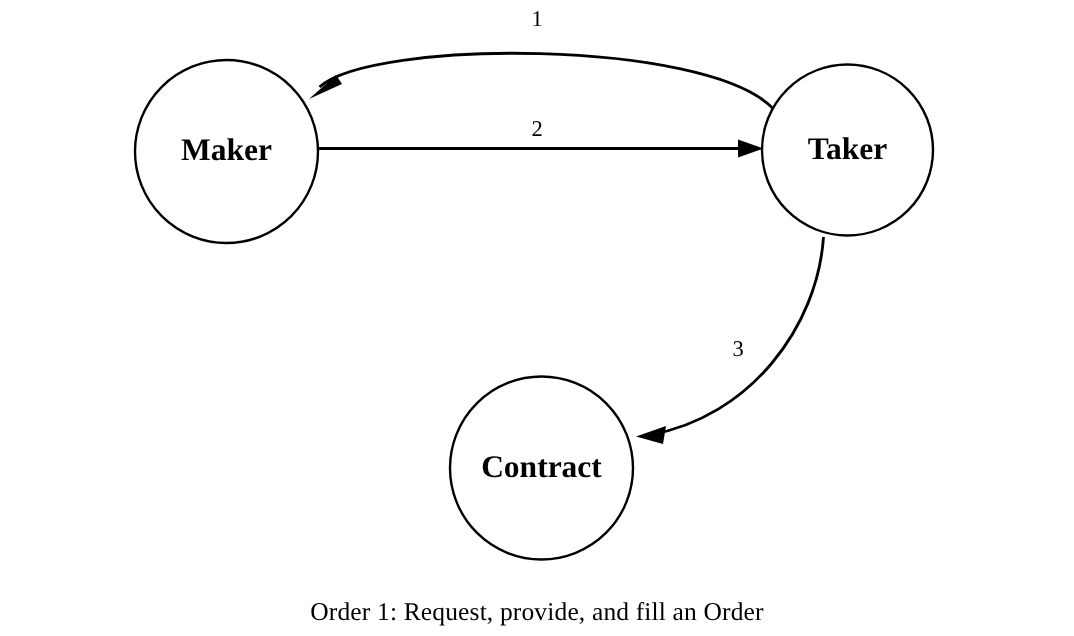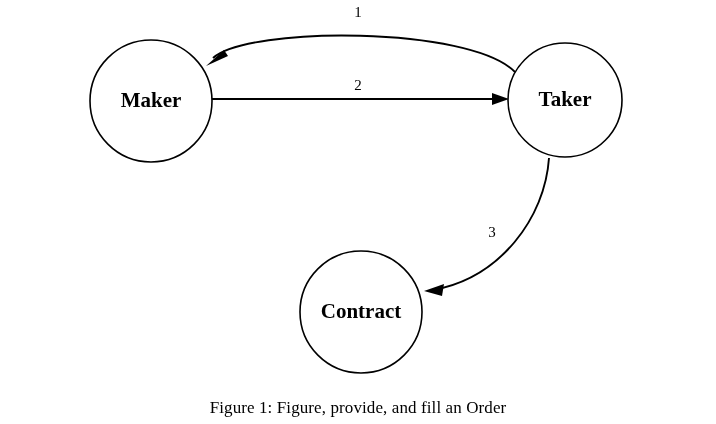--- a/index.html
+++ b/index.html
@@ -108,15 +108,15 @@
       <text class="node-label" x="565" y="101">Taker</text>
     </g>
 
     <g>
       <circle class="node-circle" cx="361" cy="312" r="61"></circle>
       <text class="node-label" x="361" y="313">Contract</text>
     </g>
 
   </svg>
 
-  <div id="figure-caption">Figure 1: Figure, provide, and fill an Order</div>
+  <div id="figure-caption">Order 1: Request, provide, and fill an Order</div>
 
 </div>
 
 </body></html>

